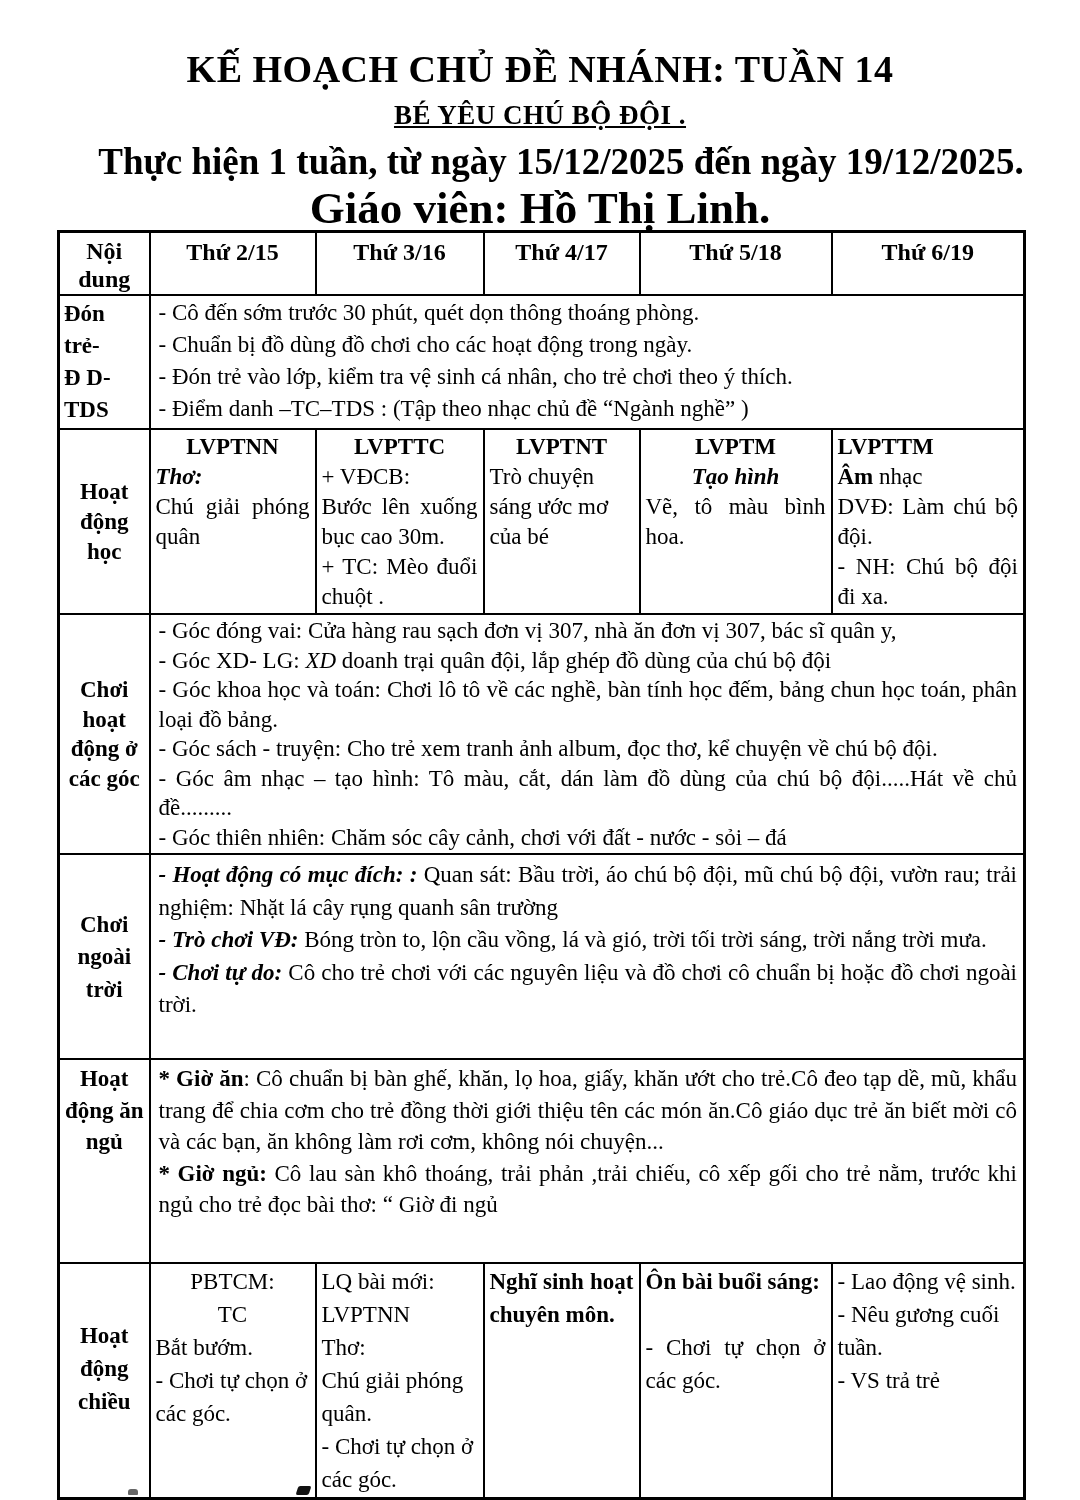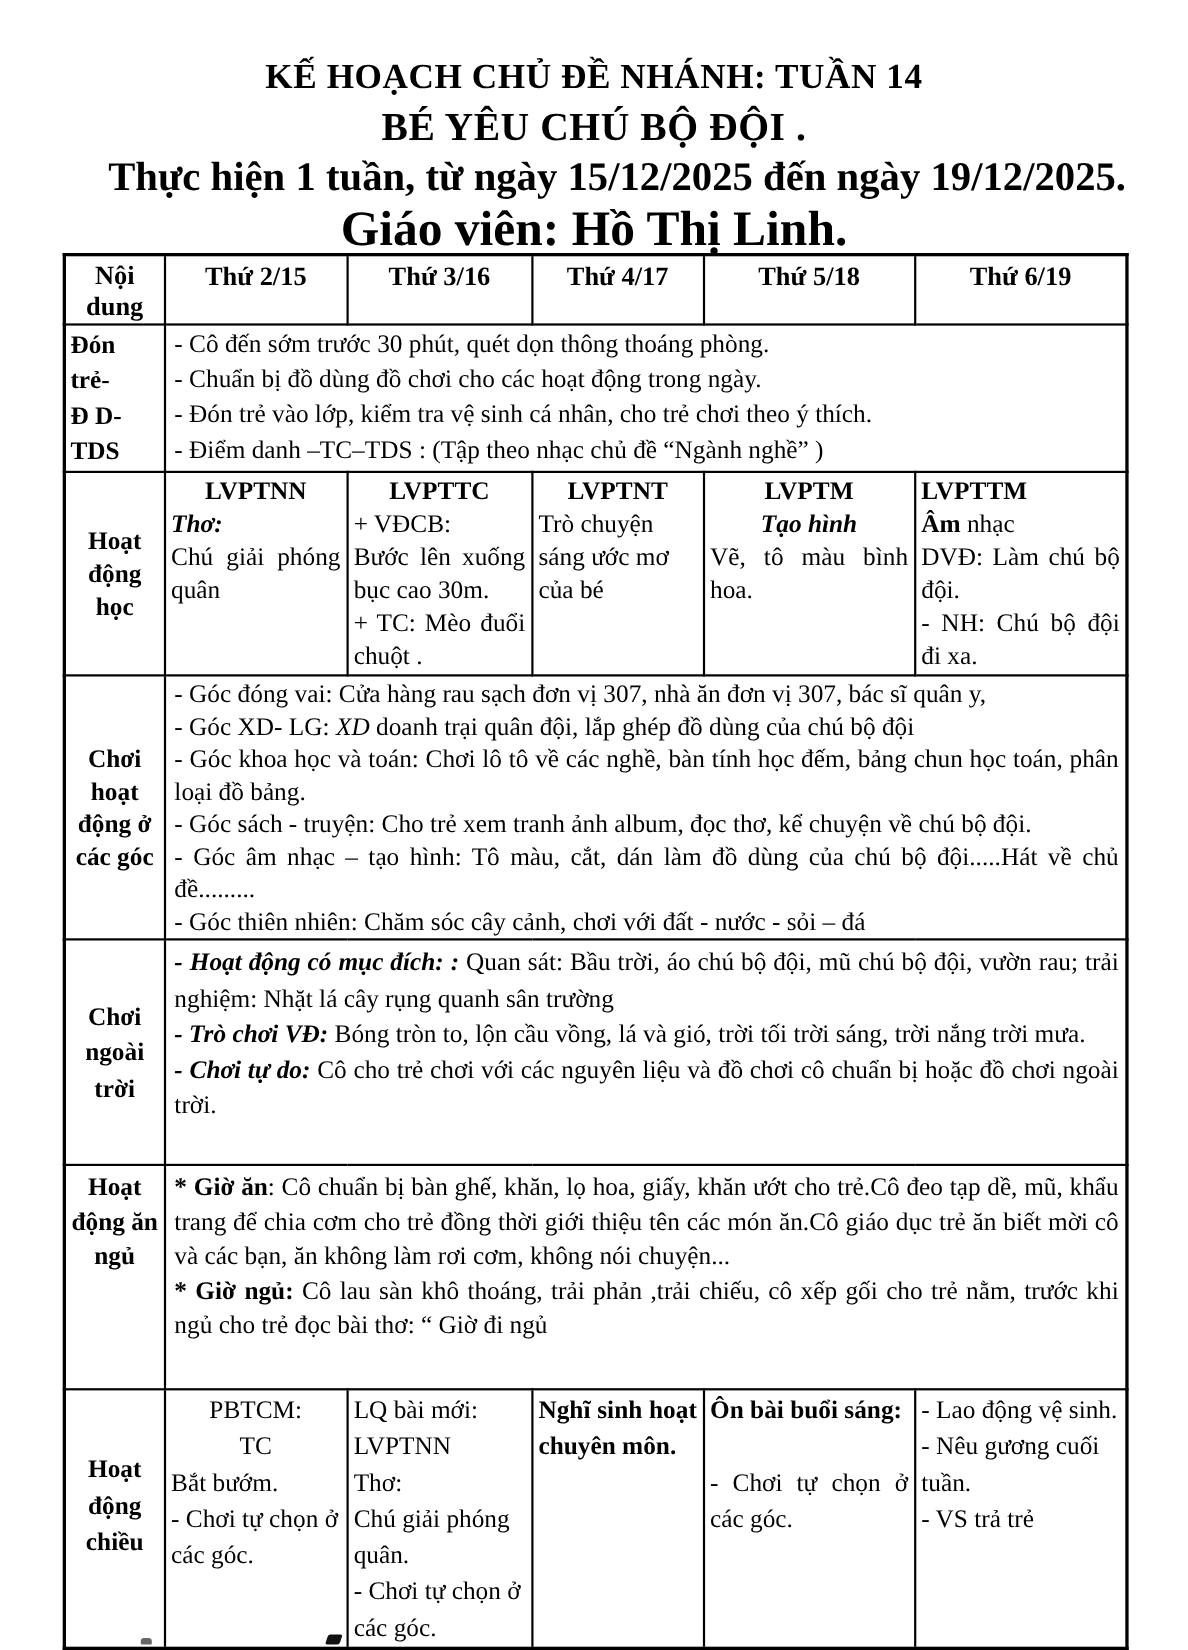--- a/index.html
+++ b/index.html
@@ -4,22 +4,22 @@
 <style>
   html,body { margin:0; padding:0; }
   body {
     width:1080px; height:1500px;
     background:#ffffff; color:#000;
     font-family:"Liberation Serif","DejaVu Serif",serif;
     position:relative; overflow:hidden;
   }
   
   .titles { padding-top:46px; text-align:center; font-weight:bold; }
-  .t1 { font-size:32px; line-height:46px; letter-spacing:0.5px; }
-  .t2 { font-size:36px; line-height:46px; letter-spacing:0.5px; }
+  .t1 { font-size:38px; line-height:46px; letter-spacing:0.5px; }
+  .t2 { font-size:27px; line-height:46px; letter-spacing:0.5px;text-decoration:underline; }
   .t3 { font-size:37px; line-height:48px;padding-left:42px; }
   .t4 { font-size:45px; line-height:44px; }
 
   
   table.plan {
     border-collapse:collapse; table-layout:fixed;
     margin-left:57px; width:966px;
     border:3px solid #000;
   }
   td, th { border:2px solid #000; padding:1px 5px; vertical-align:top; font-size:23px; }

